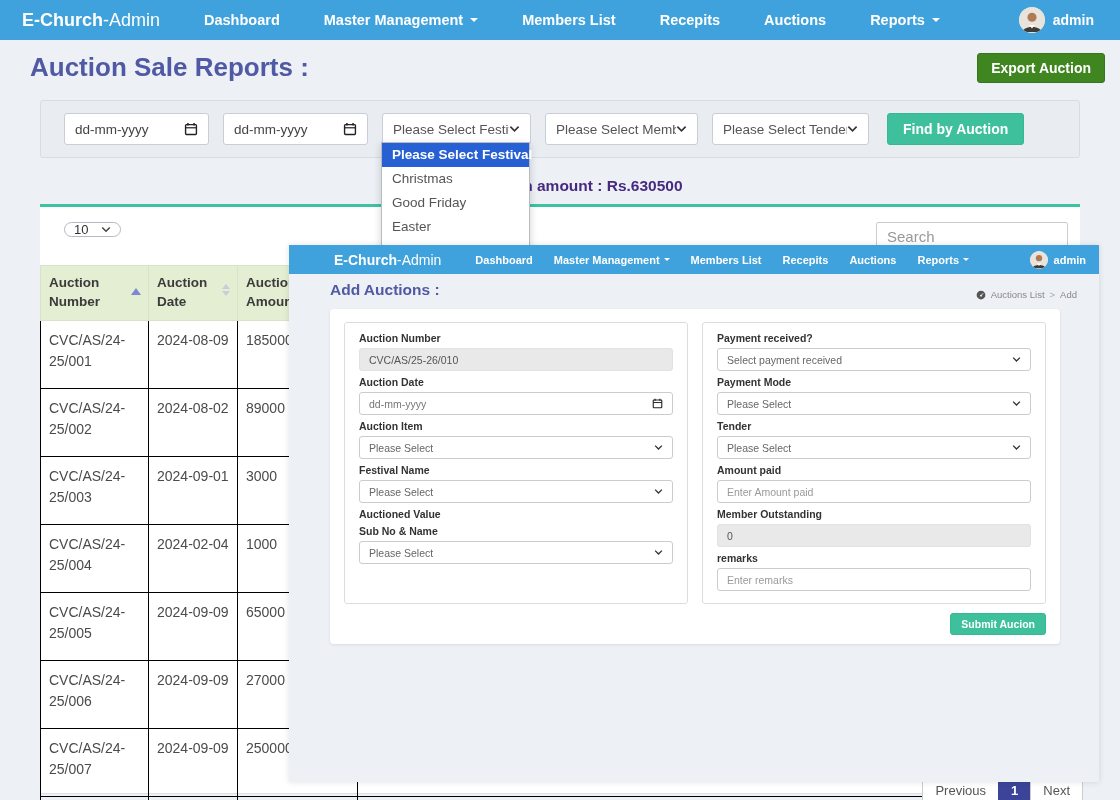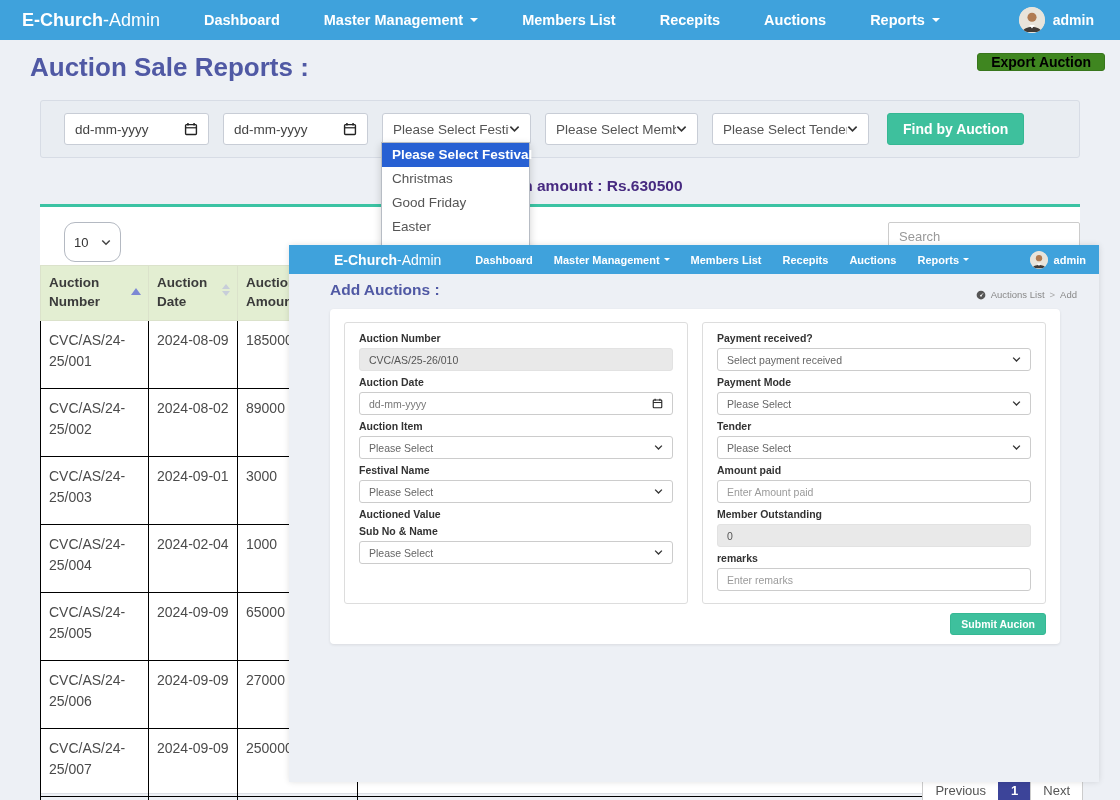--- a/index.html
+++ b/index.html
@@ -18,22 +18,22 @@
   .nav-item { display:flex; align-items:center; cursor:pointer; white-space:nowrap; }
   .caret { width:0; height:0; border-left:4px solid transparent; border-right:4px solid transparent;
     border-top:4px solid #fff; margin-left:7px; display:inline-block; }
   .nav-user { margin-left:auto; margin-right:26px; display:flex; align-items:center; gap:8px;
     font-size:14px; font-weight:600; }
   .avatar { width:26px; height:26px; border-radius:50%; overflow:hidden; background:#e8e4db; flex:0 0 auto; }
   .avatar svg { display:block; width:100%; height:100%; }
 
   
   .page-title { position:absolute; left:30px; top:52px; font-size:26px; color:#5059a4; font-weight:600; }
-  .export-btn { position:absolute; right:15px; top:53px; background:#3f8620; color:#000000; border:1px solid #38761c;
-    border-radius:3px; font-size:14px; font-weight:700; padding:0 13px; cursor:pointer;
+  .export-btn { position:absolute; right:15px; top:53px; background:#3f8620; color:#ffffff; border:1px solid #38761c;
+    border-radius:3px; font-size:14px; font-weight:700; padding:6px 13px; cursor:pointer;
     font-family:inherit; }
 
   
   .filter-panel { position:absolute; left:40px; top:100px; width:1040px; height:58px; background:#e9edf2;
     border:1px solid #d7dce5; border-radius:3px; display:flex; align-items:center; padding-left:23px; gap:14px; }
   .fctl { height:32px; background:#fff; border:1px solid #c8cdd6; border-radius:3px; display:flex;
     align-items:center; padding:0 10px; font-size:13.5px; color:#555; }
   .fdate { width:145px; color:#444; }
   .fsel-festival { width:149px; }
   .fsel-member { width:153px; }
@@ -51,25 +51,25 @@
 
   
   .summary { position:absolute; left:40px; top:177px; width:1040px; text-align:center;
     font-size:15.5px; color:#472a80; font-weight:600; }
   .summary .val { font-weight:800; }
 
   
   .card { position:absolute; left:40px; top:204px; width:1040px; height:590px; background:#fff;
     border-top:3px solid #3bc3a3; border-bottom:1px solid #dcdfe5; }
   .controls-row { position:relative; height:45px; }
-  .psize { position:absolute; left:24px; top:15px; width:57px; height:40px; border:1px solid #b4b9c2;
+  .psize { position:absolute; left:24px; top:15px; width:57px; height:15px; border:1px solid #b4b9c2;
     border-radius:11px; display:flex; align-items:center; padding:0 9px; font-size:13px; color:#333;
     background:#fff; cursor:pointer; }
-  .search-input { position:absolute; right:0px; top:15px; width:192px; height:28px; border:1px solid #ccc;
-    border-radius:2px; padding:0 10px; font-size:13px; color:#444; font-family:inherit; outline:none; }
+  .search-input { position:absolute; right:12px; top:15px; width:192px; height:28px; border:1px solid #ccc;
+    border-radius:2px; padding:0 10px; font-size:15px; color:#444; font-family:inherit; outline:none; }
   .search-input::placeholder { color:#999; }
 
   table.report { width:100%; border-collapse:collapse; table-layout:fixed; margin-top:13px; }
   table.report th { background:#e3eed2; border:1px solid #dbe2cb; text-align:left; vertical-align:middle;
     padding:8px 8px; font-size:13.5px; color:#3b3b3b; height:52px; position:relative; line-height:1.4; }
   table.report td { border:1px solid #000000; padding:9px 8px 16px; font-size:14px; color:#4a4a4a;
     line-height:1.5; vertical-align:top; overflow:hidden; }
   .col-num { width:108px; } .col-date { width:89px; } .col-amt { width:120px; }
   .sort-asc { position:absolute; right:7px; top:22px; width:0; height:0;
     border-left:5px solid transparent; border-right:5px solid transparent; border-bottom:7px solid #7d88d4; }

